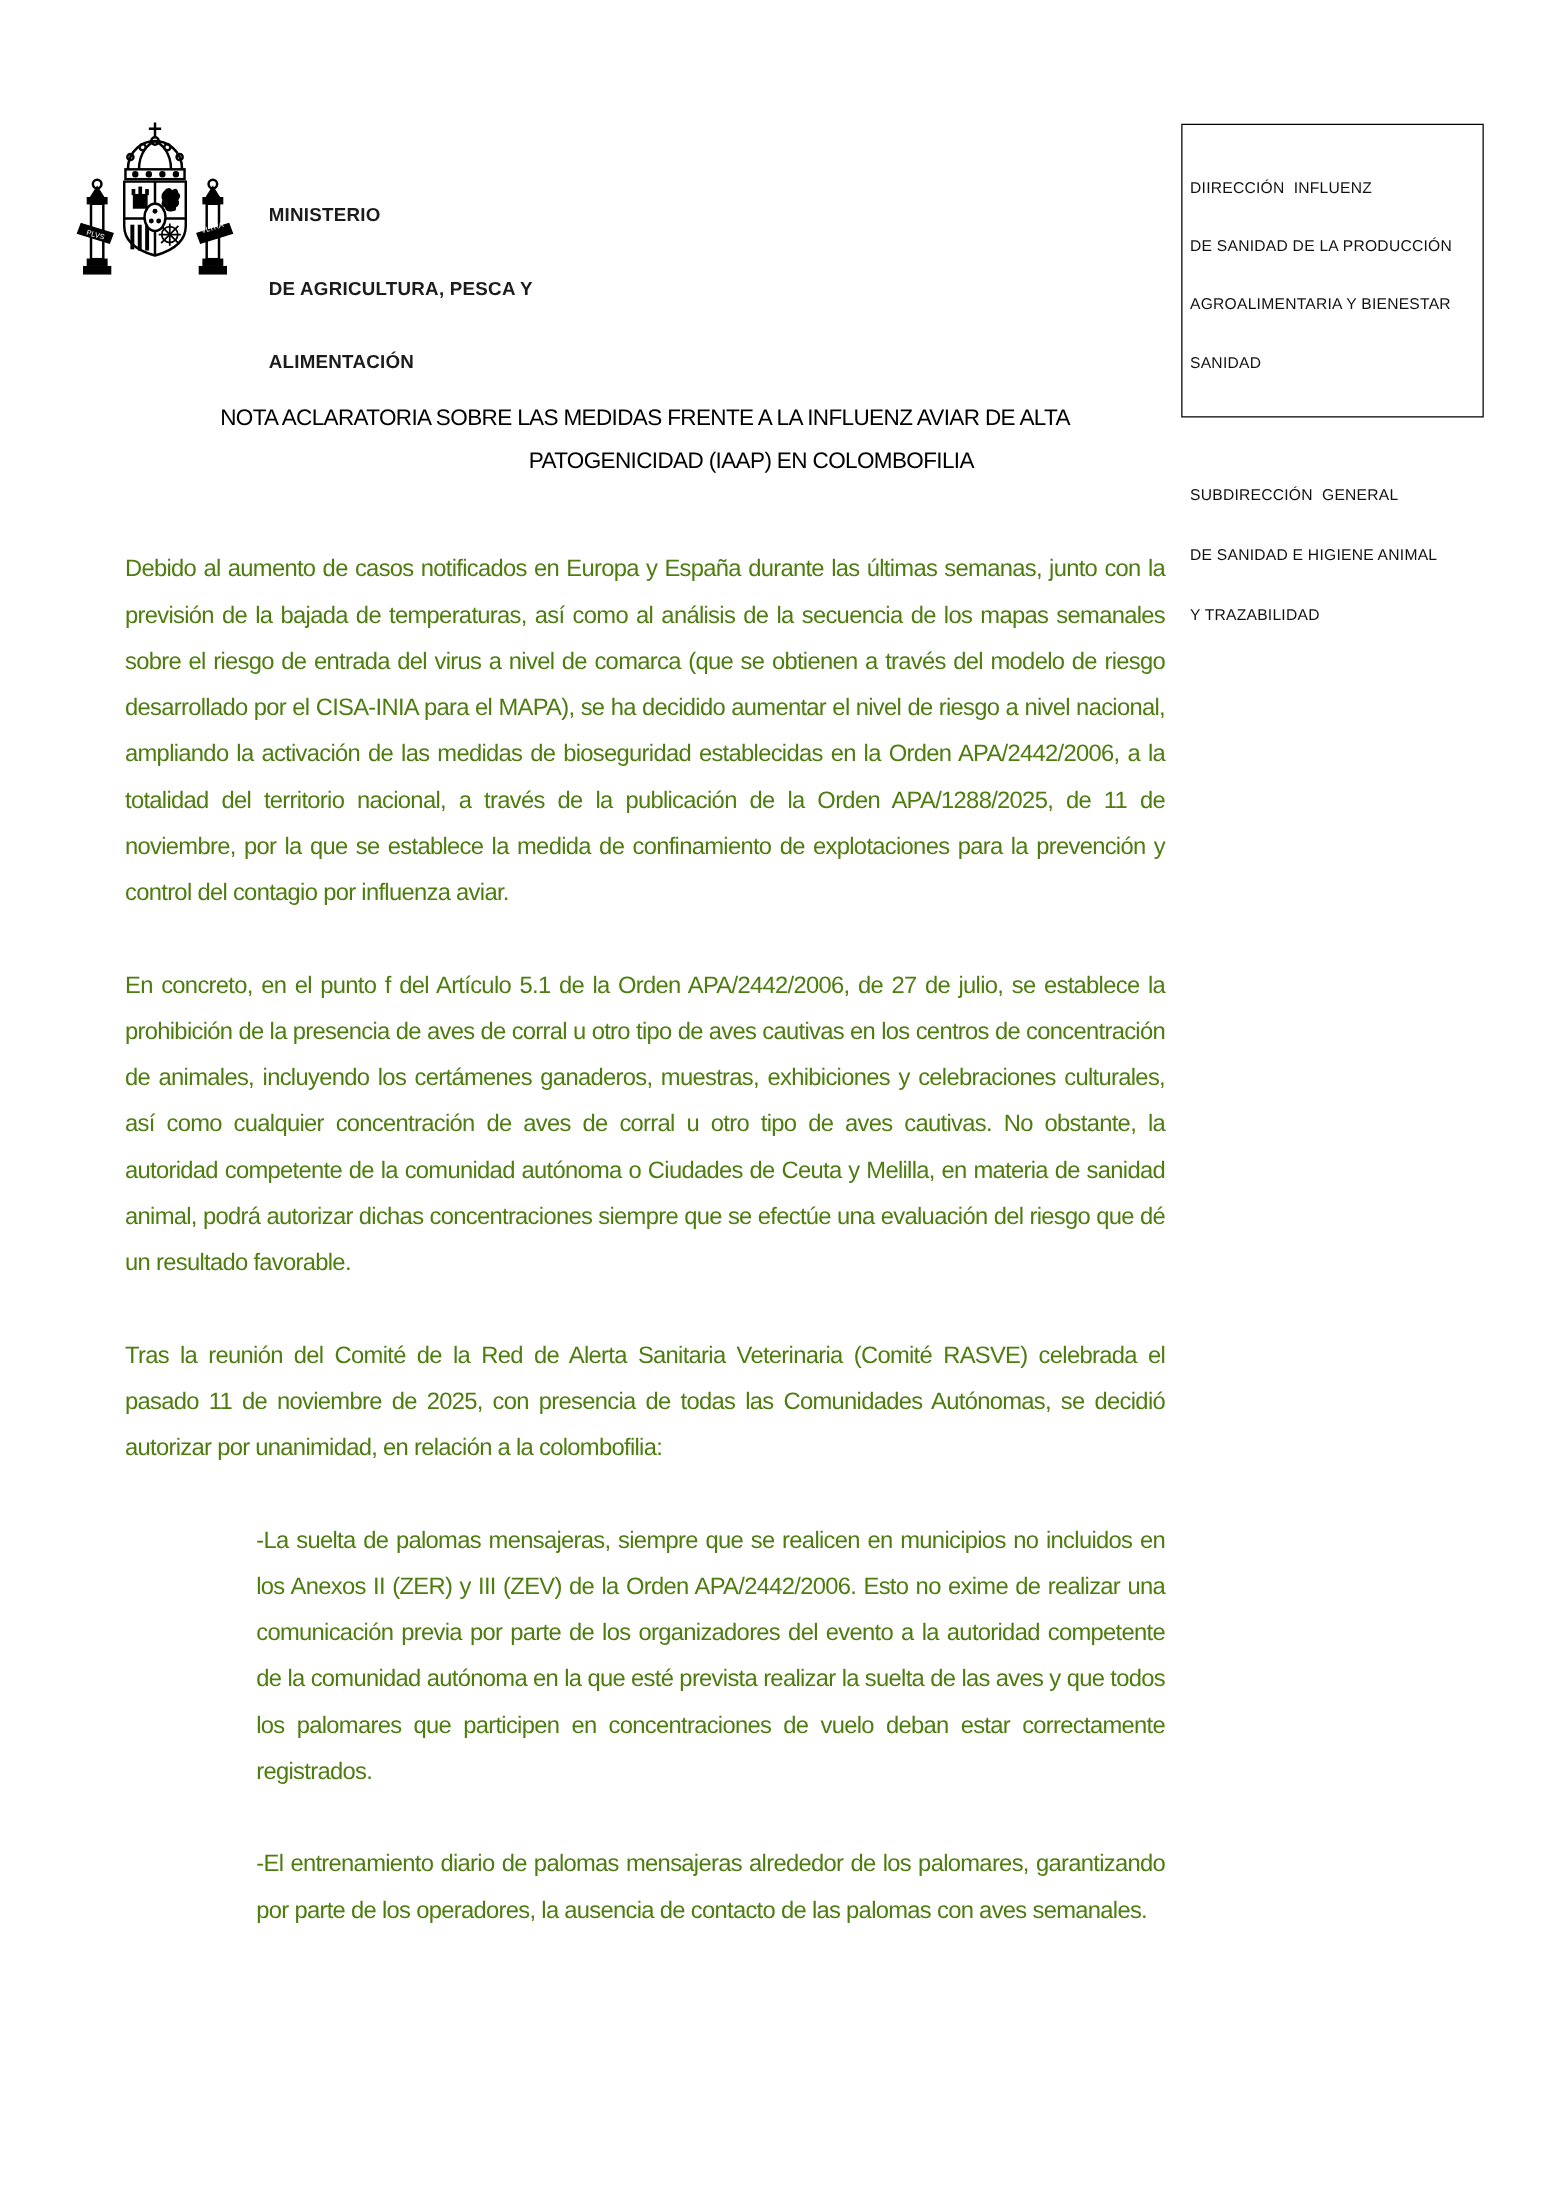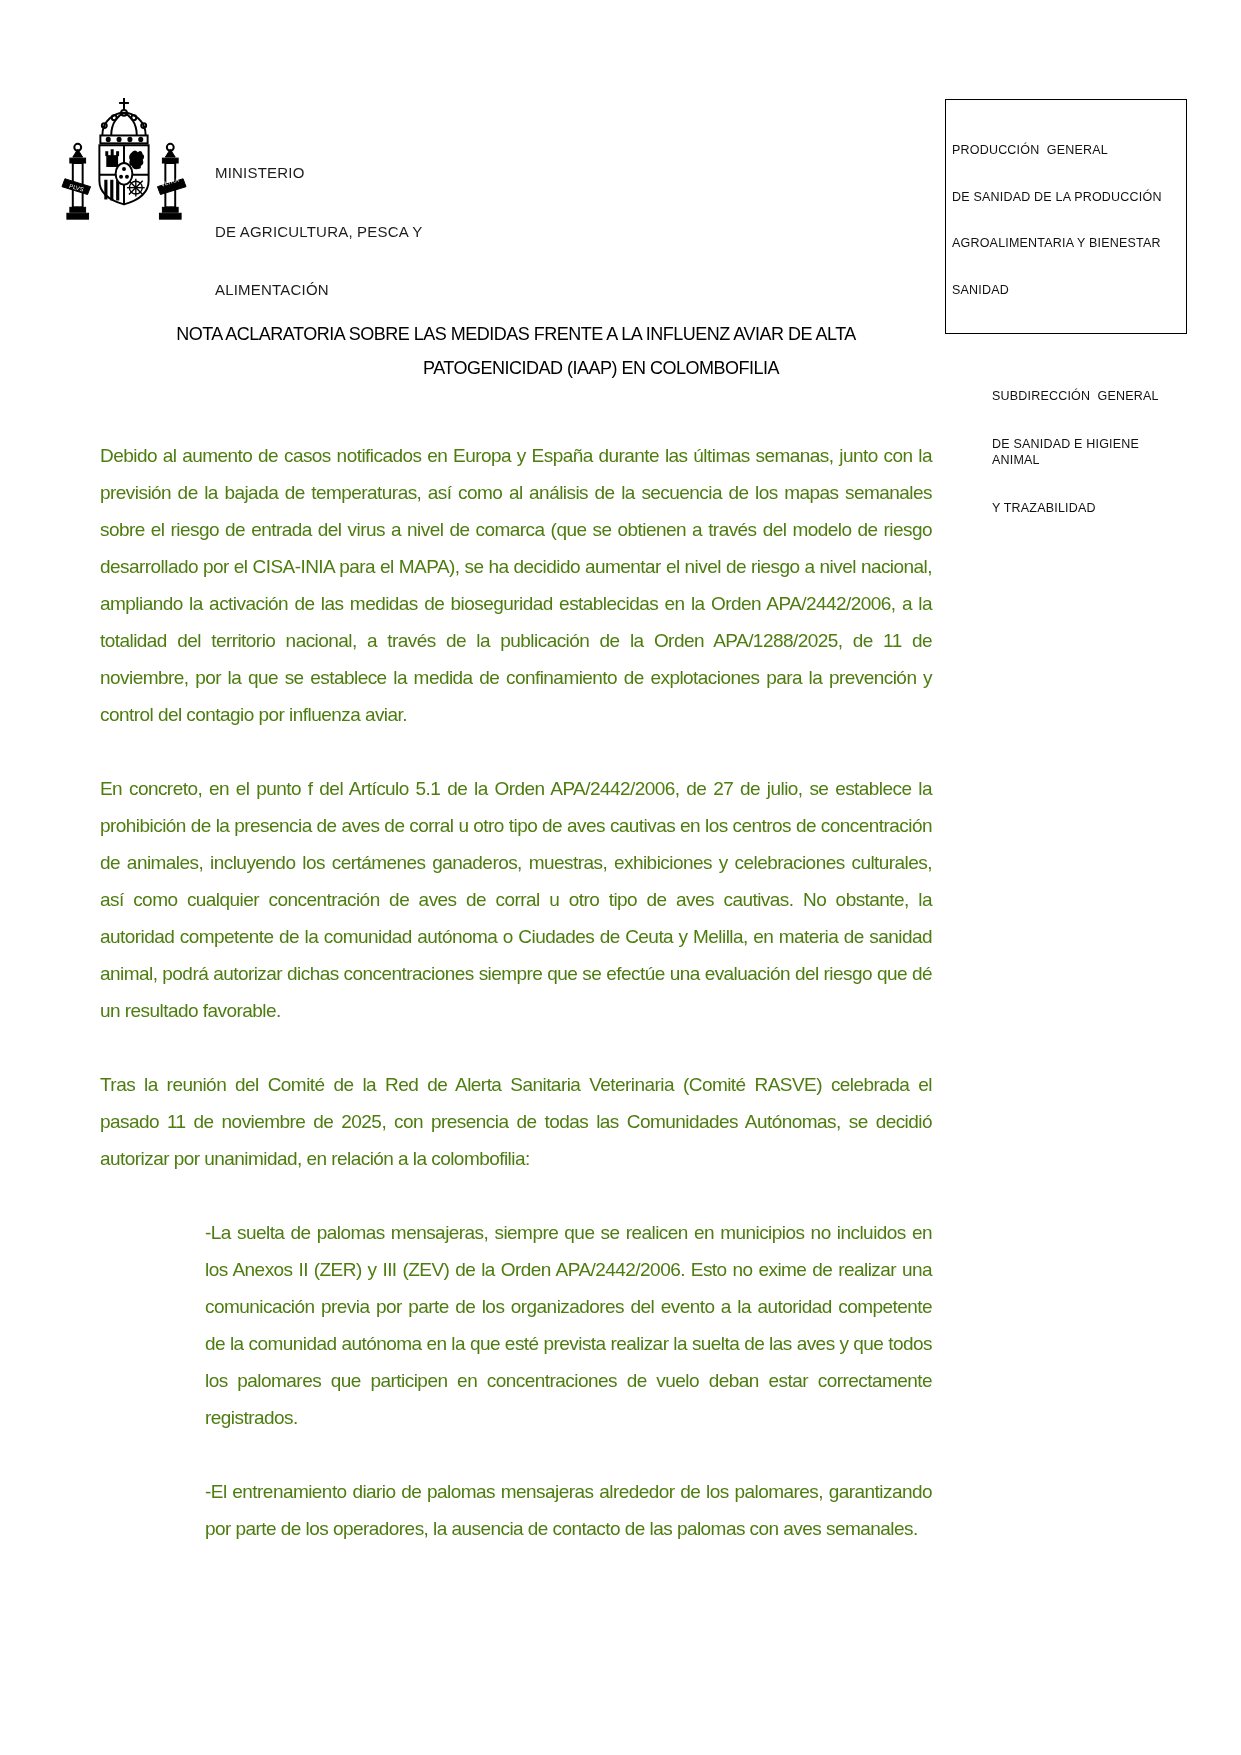--- a/index.html
+++ b/index.html
@@ -10,33 +10,33 @@
     background:#ffffff;
     font-family:"Liberation Sans", sans-serif;
     color:#000;
     overflow:hidden;
   }
   
   .coat{position:absolute;left:60px;top:96px;width:128px;height:138px;}
   .ministry{
     position:absolute;left:215px;top:124px;
     font-size:15px;line-height:19.5px;color:#1c1c1c;
-    letter-spacing:.2px;white-space:pre-wrap;
+    letter-spacing:.2px;white-space:pre-wrap;font-weight:bold;
   }
   .right-block{position:absolute;left:945px;top:99px;width:242px;}
   .dg-box{
     border:1.5px solid #000;
     padding:12px 6px 4px 6px;
     font-size:12.5px;line-height:15.5px;
     letter-spacing:.2px;white-space:pre-wrap;color:#111;
   }
   .sdg{
     margin-top:22px;padding-left:7px;
     font-size:12.5px;line-height:16px;
-    letter-spacing:.2px;white-space:pre-wrap;color:#111;margin-left:40px;
+    letter-spacing:.2px;white-space:pre-wrap;color:#111;
   }
   
   .title-block{
     position:absolute;left:100px;top:318px;width:832px;
     text-align:center;font-size:18px;line-height:33.5px;
     letter-spacing:-0.5px;color:#000;font-weight:400;
   }
   .title-line2{padding-left:170px;}
   .title-line3{padding-left:40px;}
   
@@ -137,21 +137,21 @@
   </div>
 
   <div class="ministry">
     <div>MINISTERIO</div>
     <div>DE AGRICULTURA, PESCA Y</div>
     <div>ALIMENTACIÓN</div>
   </div>
 
   <div class="right-block">
     <div class="dg-box">
-      <div>PRODUCCIÓN  GENERAL</div>
+      <div>DIIRECCIÓN  INFLUENZ</div>
       <div>DE SANIDAD DE LA PRODUCCIÓN</div>
       <div>AGROALIMENTARIA Y BIENESTAR</div>
       <div>SANIDAD</div>
     </div>
     <div class="sdg">
       <div>SUBDIRECCIÓN  GENERAL</div>
       <div>DE SANIDAD E HIGIENE ANIMAL</div>
       <div>Y TRAZABILIDAD</div>
     </div>
   </div>

